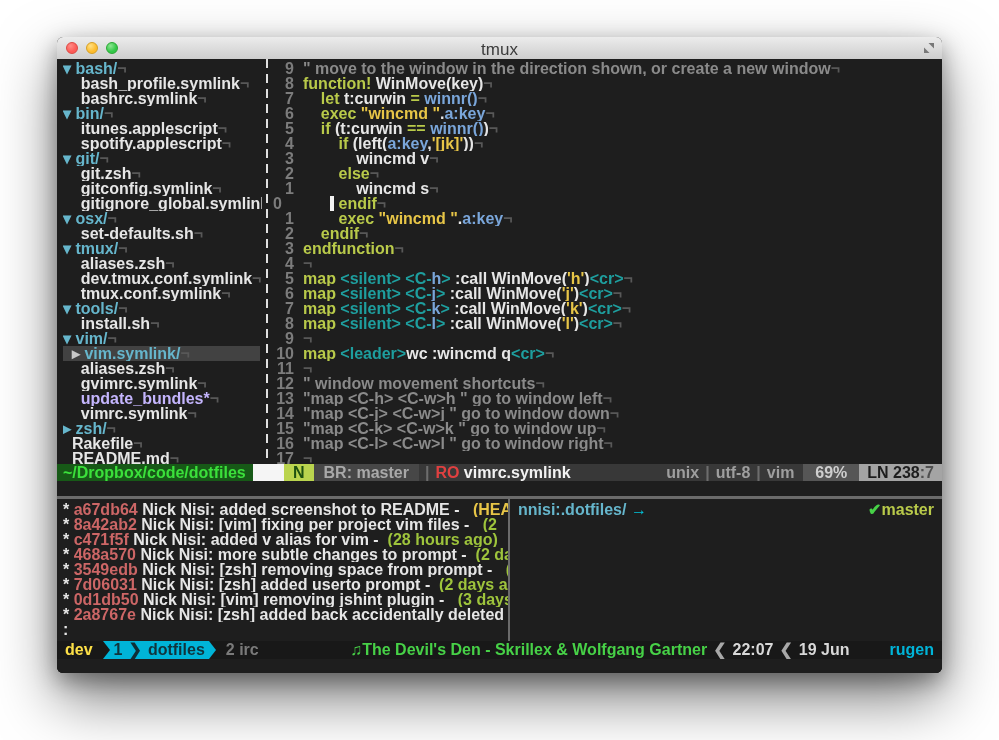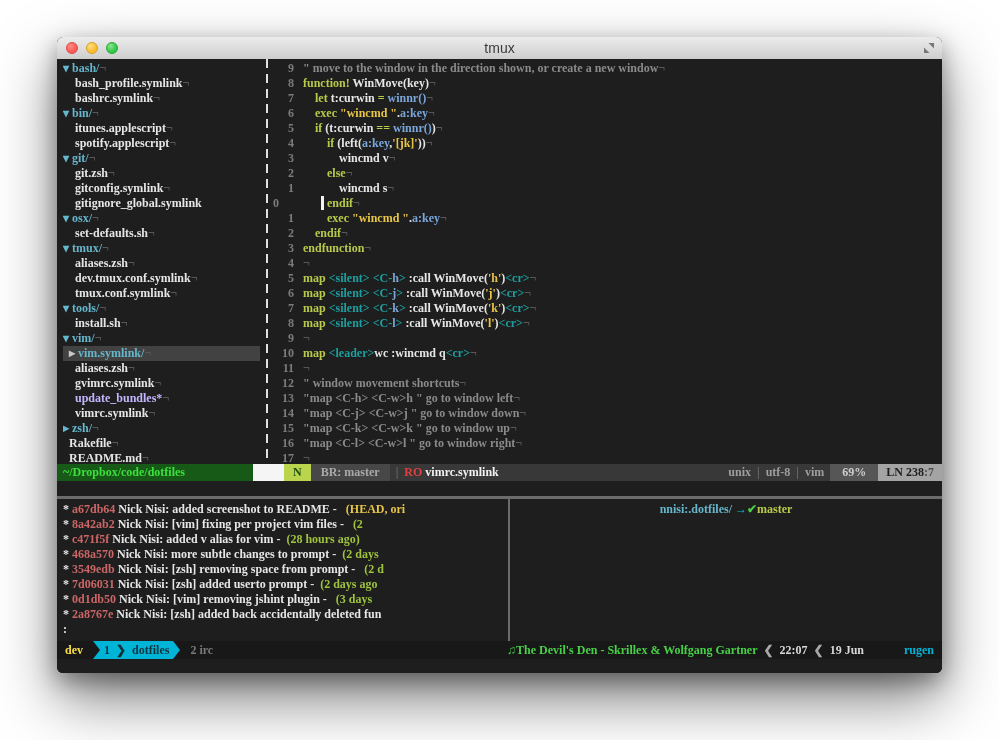--- a/index.html
+++ b/index.html
@@ -9,35 +9,35 @@
     position:absolute;left:57px;top:37px;width:885px;height:636px;
     border-radius:6px;
     box-shadow:0 26px 60px rgba(0,0,0,.50), 0 8px 22px rgba(0,0,0,.35);
     background:#1e1e1e;
   }
   .titlebar{
     height:28px;border-radius:6px 6px 0 0;
     background:linear-gradient(#ececec,#c7c7c7);
     border-bottom:1px solid #8f8f8f;
     position:relative;
-    font-family:"Liberation Sans",sans-serif;font-size:14px;color:#3c3c3c;
+    font-family:"Liberation Sans",sans-serif;font-size:17px;color:#3c3c3c;
   }
   .title-text{position:absolute;left:0;right:0;top:3px;text-align:center;}
   .lights{position:absolute;left:9px;top:5px;display:flex;gap:8px;}
   .light{width:12px;height:12px;border-radius:50%;}
   .light-red{background:radial-gradient(circle at 35% 30%, #ff8c86, #fc5b57 60%);border:1px solid #dd4742;}
   .light-yellow{background:radial-gradient(circle at 35% 30%, #ffe084, #fdbc2e 60%);border:1px solid #d6a024;}
   .light-green{background:radial-gradient(circle at 35% 30%, #8ee692, #33c748 60%);border:1px solid #29a833;}
   .resize-glyph{position:absolute;right:7px;top:5px;width:12px;height:12px;}
 
   .terminal{
     position:absolute;top:22px;bottom:0;left:0;right:0;
     background:#1e1e1e;border-radius:0 0 6px 6px;overflow:hidden;
-    font-family:Liberation Serif, serif;
-    font-size:12px;line-height:15px;font-weight:700;color:#e6e6e6;
+    font-family:Liberation Sans, sans-serif;
+    font-size:16px;line-height:15px;font-weight:700;color:#e6e6e6;
   }
 
   
   .vim-area{display:flex;height:405px;}
   .filetree{width:205px;padding:2px 0 0 6px;overflow:hidden;flex:none;}
   .ft-row{height:15px;white-space:pre;overflow:hidden;}
   .ft-sel{background:#424242;margin-right:2px;}
   .ft-dir .ft-prefix,.ft-dir .ft-name{color:#66b6cc;}
   .ft-exe .ft-name{color:#c4b5fd;}
   .ft-selected .ft-prefix{color:#c9c9c9;}
@@ -85,21 +85,21 @@
   .bottom-area{display:flex;height:142px;}
   .gitlog{width:451px;flex:none;padding:3px 0 0 6px;overflow:hidden;}
   .g-row{height:15px;white-space:pre;overflow:hidden;}
   .g-star{color:#e6e6e6;}
   .g-hash{color:#cc6666;}
   .g-msg{color:#e6e6e6;}
   .g-tail-yellow{color:#e7c547;}
   .g-tail-green{color:#9ec43c;}
   .vdiv{width:2px;background:#6b6b6b;flex:none;}
   .shellpane{flex:1;padding:3px 8px 0 8px;overflow:hidden;}
-  .prompt-row{display:flex;justify-content:center;height:15px;white-space:pre;}
+  .prompt-row{display:flex;justify-content:space-between;height:15px;white-space:pre;}
   .sh-user{color:#66b6cc;}
   .sh-arrow{color:#00c5dc;}
   .sh-check{color:#47d147;}
   .sh-branch{color:#b9ca4a;}
 
   
   .tmuxbar{height:18px;background:#181818;display:flex;align-items:center;white-space:pre;line-height:18px;overflow:hidden;}
   .tb-session{color:#fde047;padding:0 10px 0 8px;}
   .tb-seg{background:#00b4d8;color:#10343c;display:flex;align-items:center;height:18px;}
   .tri-dark-on-cyan{width:0;height:0;border-top:9px solid #00b4d8;border-bottom:9px solid #00b4d8;border-left:7px solid #181818;}

